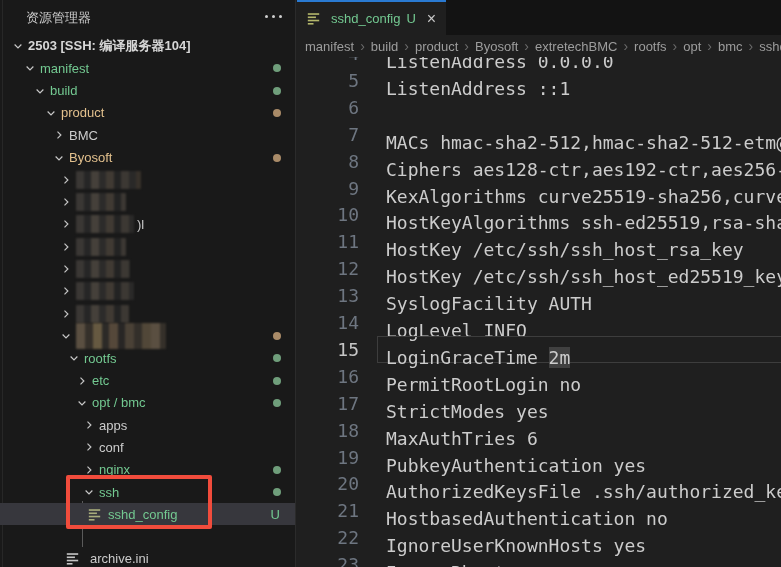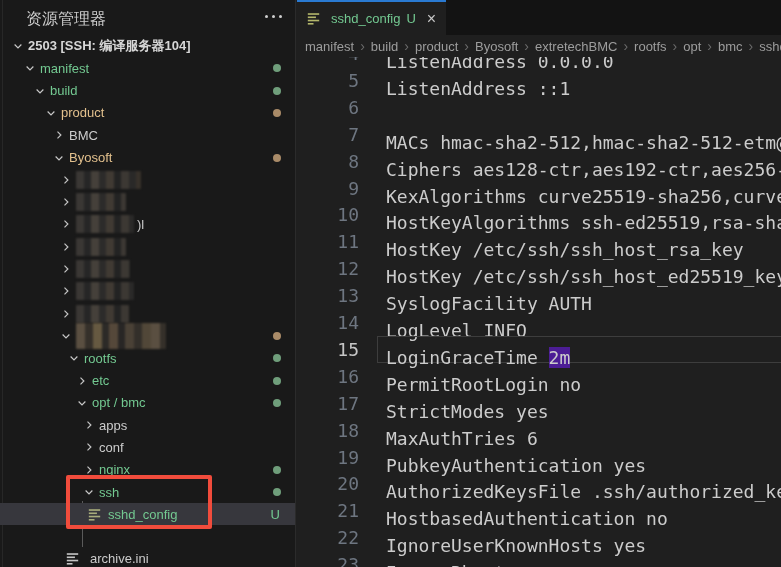--- a/index.html
+++ b/index.html
@@ -4,21 +4,21 @@
 <style>
   * { margin:0; padding:0; box-sizing:border-box; }
   html,body { width:781px; height:567px; overflow:hidden; }
   body { background:#1f1f1f; font-family:"Liberation Sans", sans-serif; position:relative; }
 
   
   .sidebar { position:absolute; left:0; top:0; width:296px; height:567px;
              background:#191919; border-right:1px solid #2b2b2b; }
   .sidebar .edge { position:absolute; left:2px; top:0; bottom:0; width:1px; background:#272727; }
   .sb-header { position:relative; height:34px; }
-  .sb-title { position:absolute; left:26px; top:9px; font-size:16px; color:#cccccc; }
+  .sb-title { position:absolute; left:26px; top:9px; font-size:13px; color:#cccccc; }
   .menu-dots { position:absolute; right:13px; top:15px; display:flex; gap:4px; cursor:pointer; }
   .menu-dots i { width:3px; height:3px; border-radius:50%; background:#cfcfcf; }
 
   .tree { position:absolute; left:0; right:0; top:35px; bottom:0; }
   .row { position:absolute; left:0; width:100%; height:22px; display:flex; align-items:center;
          font-size:13px; color:#cccccc; white-space:nowrap; cursor:pointer; }
   .row.selected { background:#37373d; }
   .row.bold .lbl { font-weight:bold; color:#d7d7d7; }
   .row .lbl.c-green { color:#73c991; }
   .row .lbl.c-tan { color:#e2c08d; }
@@ -54,21 +54,21 @@
   .bc-item { cursor:pointer; }
 
   .code { position:absolute; left:0; right:0; top:57px; bottom:0; overflow:hidden;
           font-family:"DejaVu Sans Mono", monospace; font-size:18px; }
   .cl { position:absolute; left:0; width:100%; height:27px; line-height:27px; white-space:pre; }
   .ln { position:absolute; left:0; top:0; width:62px; text-align:right; color:#6e7681; }
   .ct { position:absolute; left:89px; top:8px; color:#cccccc; }
   .cl.active .ln { color:#c6c6c6; }
   .linebox { position:absolute; left:80px; right:0; top:0; height:27px;
              border-top:1px solid #3d3d3d; border-bottom:1px solid #3d3d3d; border-left:1px solid #3d3d3d; }
-  .hl { background:#4c1d95; }
+  .hl { background:#404040; }
 
   
   .redbox { position:absolute; left:66px; top:475px; width:146px; height:54px;
             border:4px solid #f14c3c; border-radius:2px; z-index:50; pointer-events:none; }
 </style>
 </head>
 <body>
 
 <div class="sidebar">
   <div class="edge"></div>

